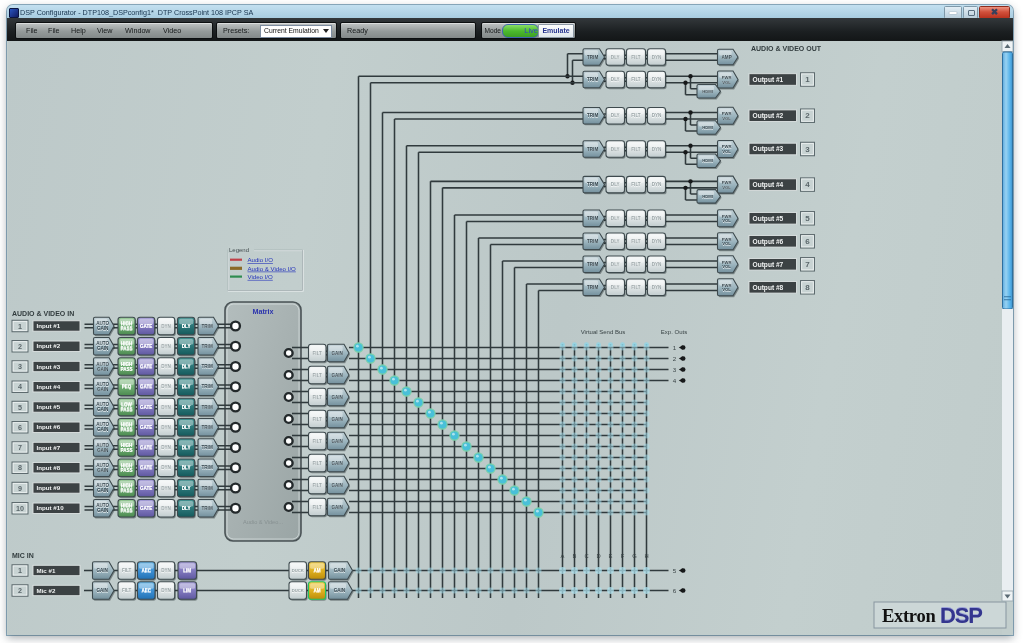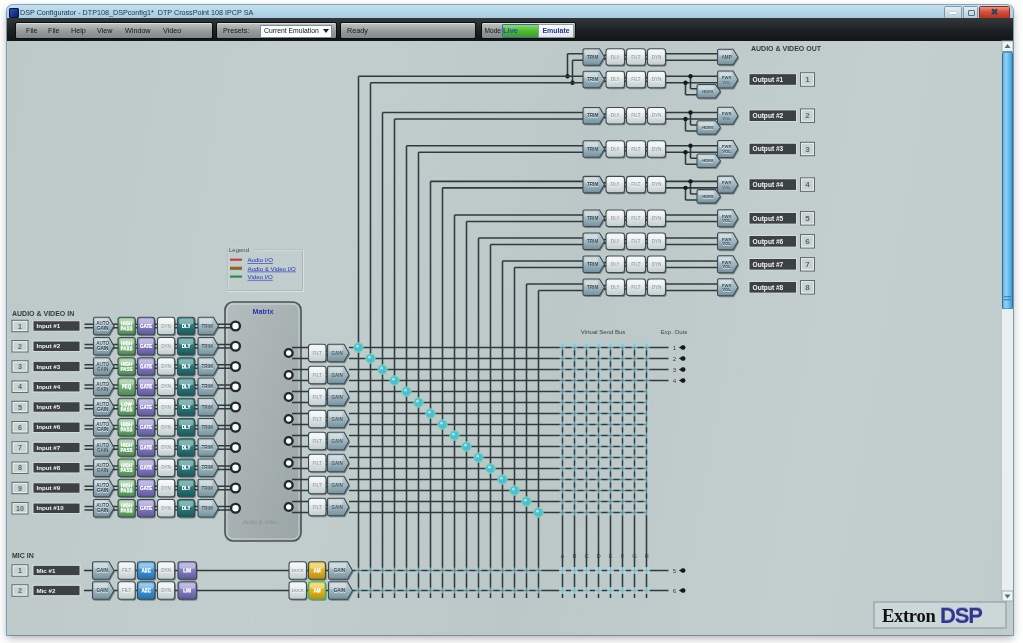--- a/index.html
+++ b/index.html
@@ -47,21 +47,21 @@
     <div style="position:absolute;left:43px;top:1.5px;width:70px;height:11px;background:#fff;border:1px solid #7c8ca0;">
       <div style="position:absolute;left:3px;top:1.8px;font-size:6.8px;color:#111;">Current Emulation</div>
       <div style="position:absolute;right:2px;top:3px;width:0;height:0;border-left:3px solid transparent;border-right:3px solid transparent;border-top:4px solid #222;"></div>
     </div>
   </div>
   <div class="panel" style="left:333px;width:134px;">
     <div class="mi" style="left:6px">Ready</div>
   </div>
   <div class="panel" style="left:474px;width:93px;">
     <div class="mi" style="left:2.5px;font-size:6.6px;top:4px">Mode</div>
-    <div style="position:absolute;left:20px;top:1px;width:35px;height:12px;background:linear-gradient(#8ade66,#4cba2e 50%,#3da024);border:1px solid #3f66b0;border-radius:1px;text-align:left;font-size:7.5px;line-height:12px;font-weight:bold;color:#3142c8;">Live</div>
+    <div style="position:absolute;left:20px;top:1px;width:35px;height:12px;background:linear-gradient(#8ade66,#4cba2e 50%,#3da024);border:1px solid #3f66b0;border-radius:6px;text-align:right;font-size:7.5px;line-height:12px;font-weight:normal;color:#3142c8;">Live</div>
     <div style="position:absolute;left:56px;top:1px;width:34px;height:12px;background:linear-gradient(#fdfefe,#dfe7ec);border:1px solid #8c98a4;border-radius:1px;text-align:center;font-size:7px;line-height:12px;font-weight:bold;color:#27348e;">Emulate</div>
   </div>
  </div>
  <div id="canvas" style="position:absolute;left:1px;top:36px;width:994px;height:594px;background:linear-gradient(100deg,#bdc9c9 0%,#c2cecd 30%,#bcc8c8 55%,#c3cfce 80%,#c0cccb 100%);">
  </div>
  <svg width="1023" height="643" viewBox="0 0 1023 643" style="left:-7px;top:-5px;width:1023px;height:643px;">
   <defs>
     <linearGradient id="g_pent" x1="0" y1="0" x2="0" y2="1">
           <stop offset="0" stop-color="#c2d1d6"></stop>
           <stop offset="0.55" stop-color="#9ab3bd"></stop>

